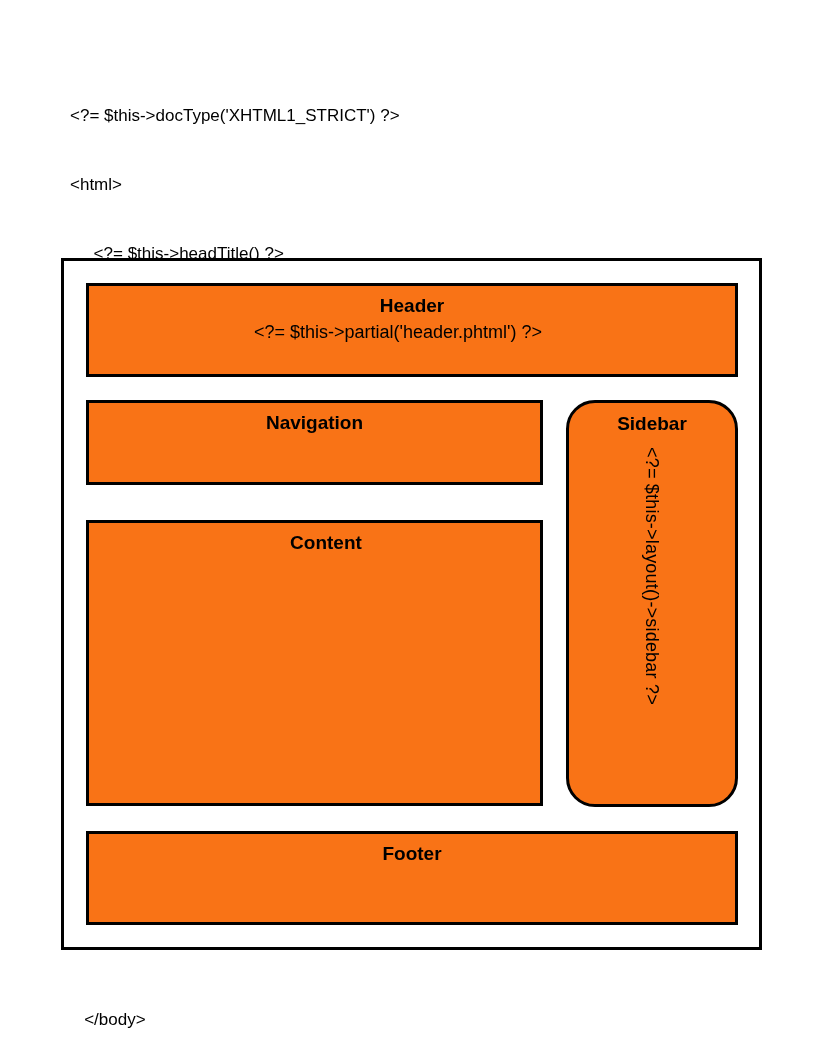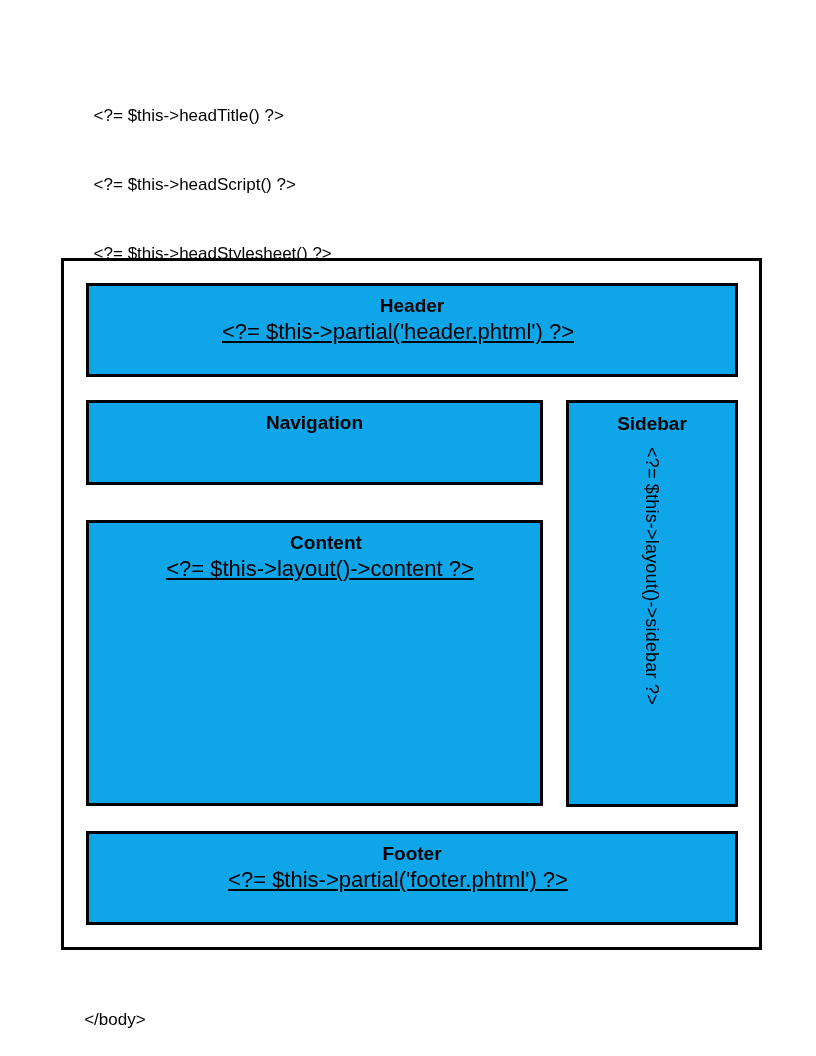--- a/index.html
+++ b/index.html
@@ -39,43 +39,42 @@
     border: 3px solid #000;
     box-sizing: border-box;
     background: #fff;
   }
 
   
   .lbox {
     position: absolute;
     border: 3px solid #000;
     box-sizing: border-box;
-    background: #0ea5e9;
+    background: #f97316;
   }
   .box-title {
     font-size: 19px;
     font-weight: bold;
     text-align: center;
     margin-top: 9px;
     line-height: 22px;
   }
   .box-code {
-    font-size: 22px;
+    font-size: 18px;
     text-align: center;
     line-height: 22px;
     margin-top: 4px;
     white-space: pre;
-    text-decoration: underline;
   }
 
   
   #box-header   { left: 22px;  top: 22px;  width: 652px; height: 94px; }
   #box-nav      { left: 22px;  top: 139px; width: 457px; height: 85px; }
   #box-content  { left: 22px;  top: 259px; width: 457px; height: 286px; padding-left: 23px; }
-  #box-sidebar  { left: 502px; top: 139px; width: 172px; height: 407px; }
+  #box-sidebar  { left: 502px; top: 139px; width: 172px; height: 407px; border-radius: 29px; }
   #box-footer   { left: 22px;  top: 570px; width: 652px; height: 94px; }
 
   
   #box-header .box-code,
   #box-footer .box-code { padding-right: 28px; }
   #box-nav .box-code,
   #box-content .box-code { padding-right: 12px; }
 
   
   #box-sidebar .box-title { margin-top: 10px; }
@@ -96,53 +95,53 @@
     font-size: 18px;
     white-space: pre;
     line-height: 18px;
     letter-spacing: 0.2px;
   }
 </style>
 </head>
 <body>
 
 <div id="code-top" class="code-block">
+  <div class="code-line">&lt;?= $this-&gt;docType('XHTML1_STRICT') ?&gt;</div>
+  <div class="code-line">&lt;html&gt;</div>
   <div class="code-line">     &lt;?= $this-&gt;headTitle() ?&gt;</div>
   <div class="code-line">     &lt;?= $this-&gt;headScript() ?&gt;</div>
   <div class="code-line">     &lt;?= $this-&gt;headStylesheet() ?&gt;</div>
   <div class="code-line">   &lt;/head&gt;</div>
   <div class="code-line">   &lt;body&gt;</div>
 </div>
 
 <div id="layout-frame">
 
   <div class="lbox" id="box-header">
     <div class="box-title">Header</div>
     <div class="box-code">&lt;?= $this-&gt;partial('header.phtml') ?&gt;</div>
   </div>
 
   <div class="lbox" id="box-nav">
     <div class="box-title">Navigation</div>
   </div>
 
   <div class="lbox" id="box-content">
     <div class="box-title">Content</div>
-    <div class="box-code">&lt;?= $this-&gt;layout()-&gt;content ?&gt;</div>
   </div>
 
   <div class="lbox" id="box-sidebar">
     <div class="box-title">Sidebar</div>
     <div class="vertical-code-wrap">
       <div class="vertical-code">&lt;?= $this-&gt;layout()-&gt;sidebar ?&gt;</div>
     </div>
   </div>
 
   <div class="lbox" id="box-footer">
     <div class="box-title">Footer</div>
-    <div class="box-code">&lt;?= $this-&gt;partial('footer.phtml') ?&gt;</div>
   </div>
 
 </div>
 
 <div id="code-bottom" class="code-block">
   <div class="code-line">   &lt;/body&gt;</div>
   
 </div>
 
 </body></html>

